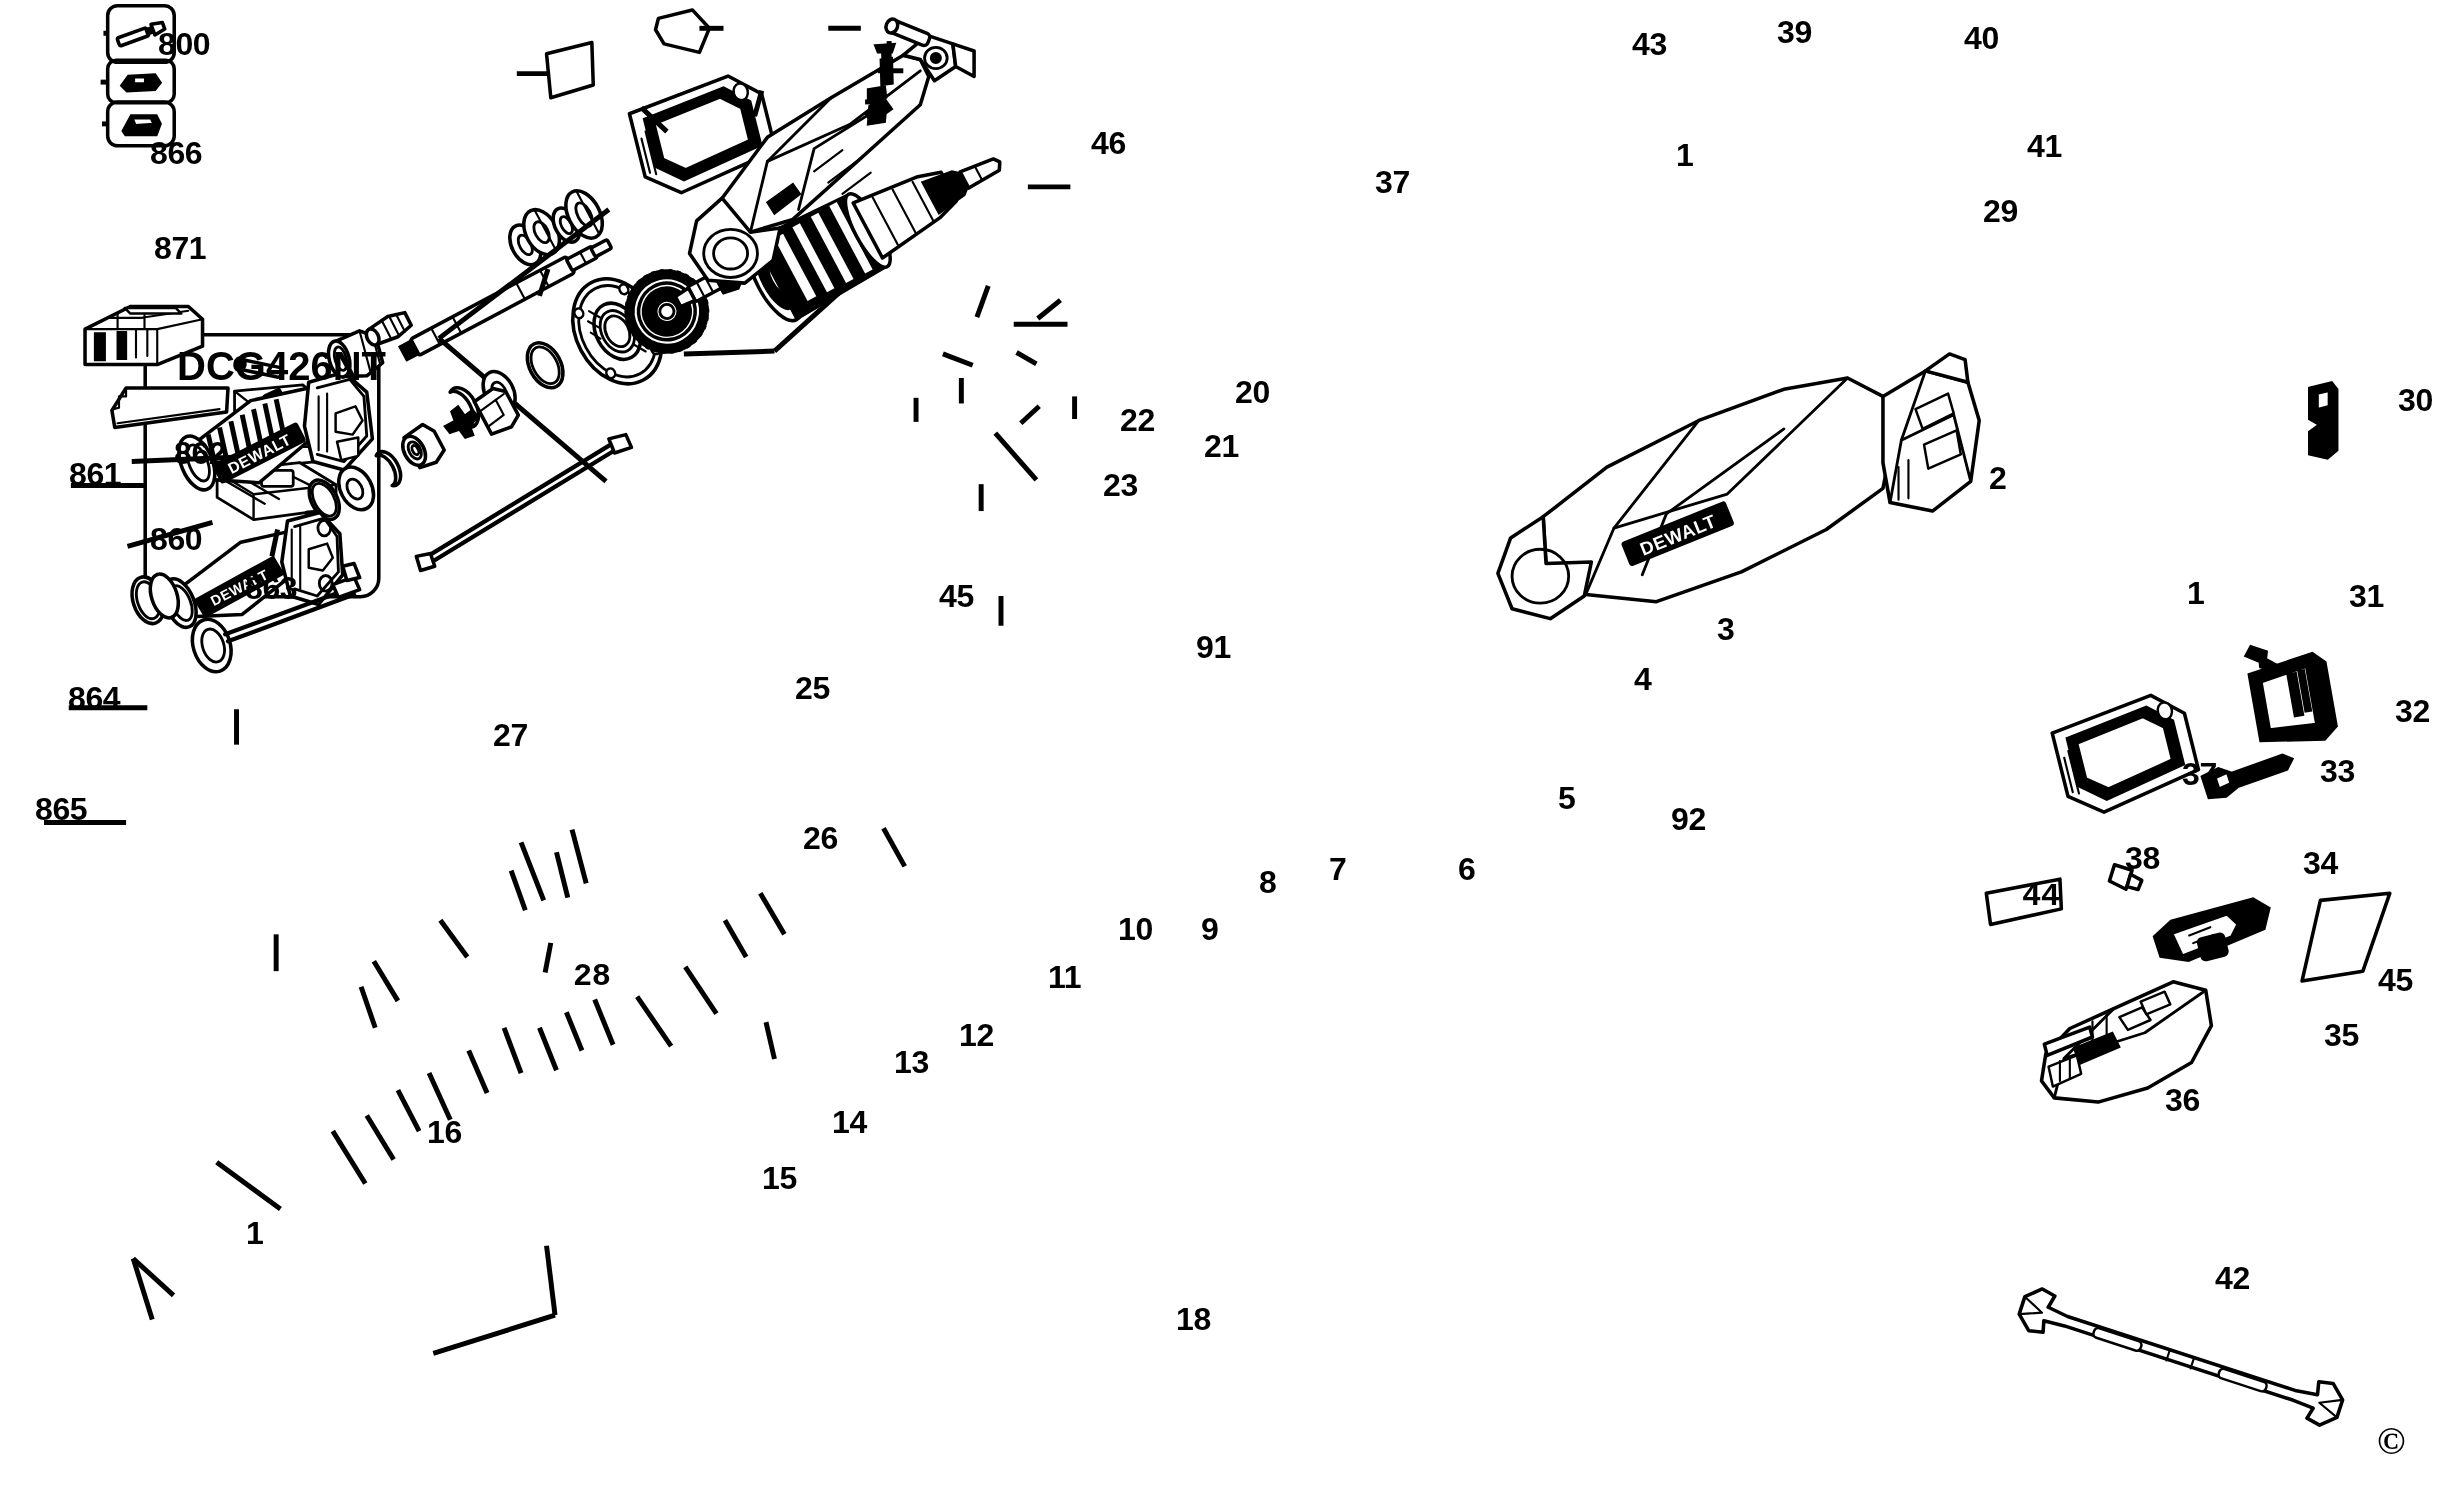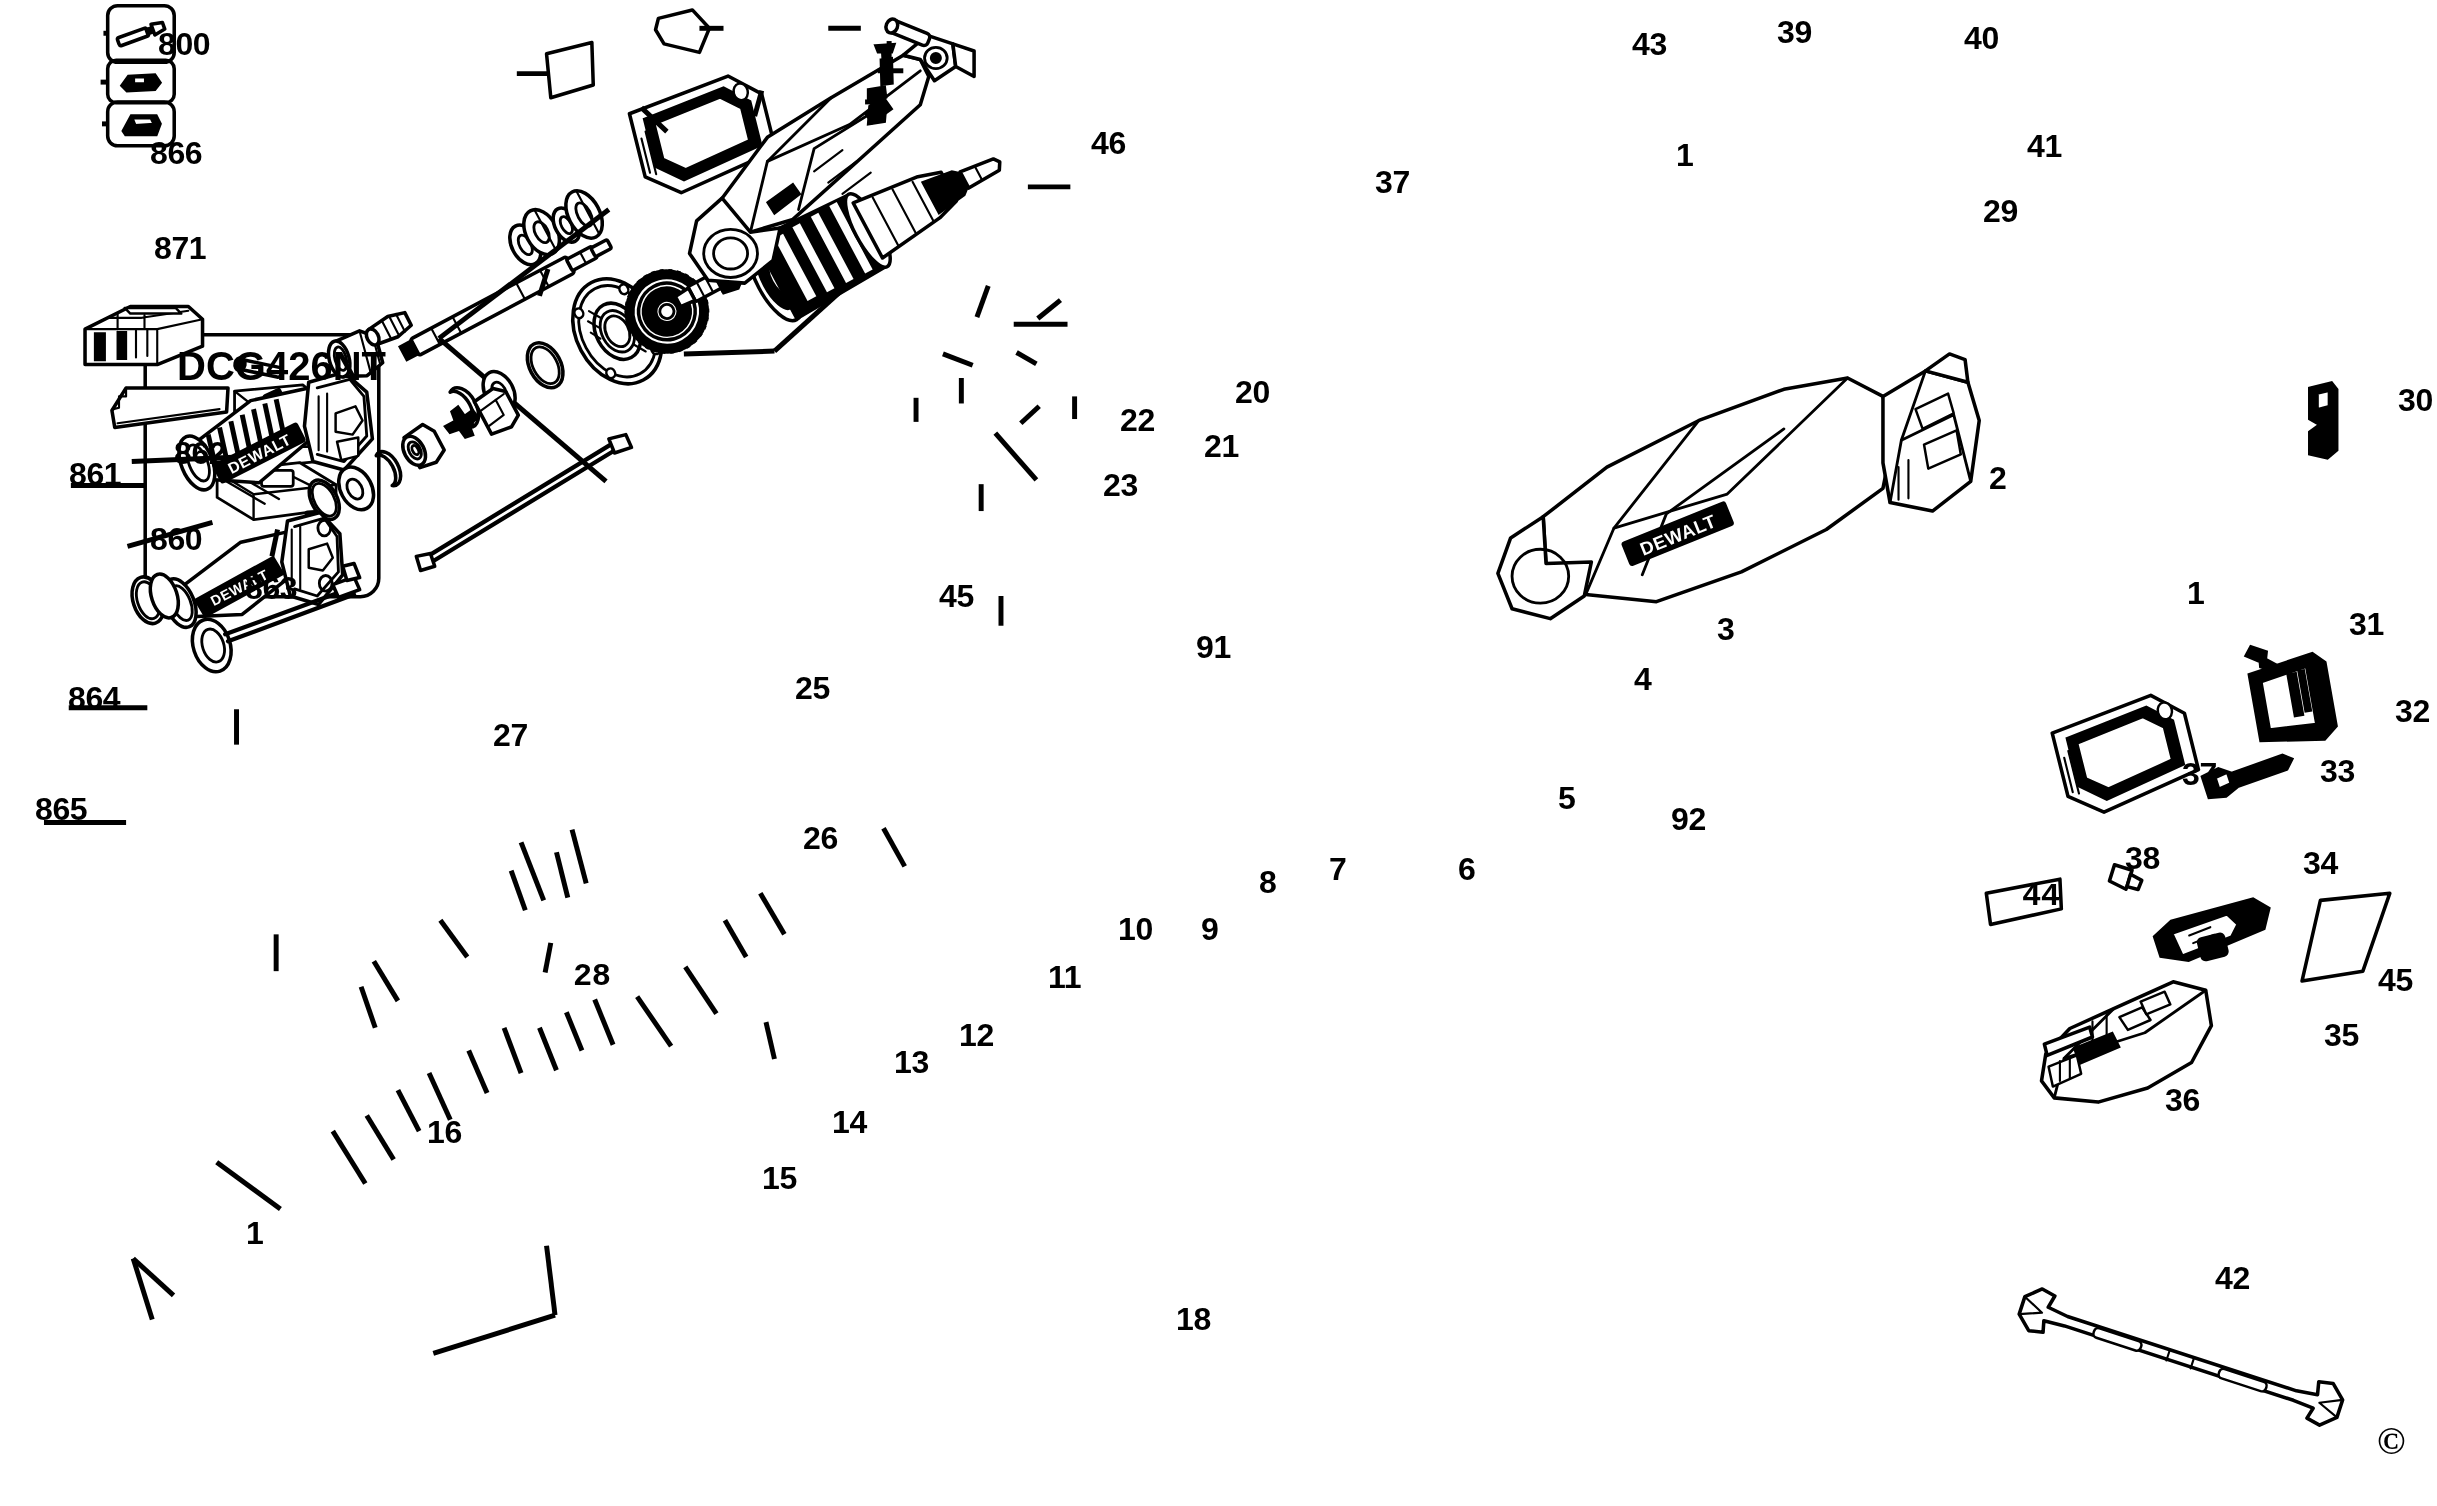--- a/index.html
+++ b/index.html
@@ -673,21 +673,21 @@
       <div class="callout c-big" style="left: 1091px; top: 127px;">46</div>
       <div class="callout c-big" style="left: 1632px; top: 28px;">43</div>
       <div class="callout c-big" style="left: 1375px; top: 166px;">37</div>
       <div class="callout c-big" style="left: 1676px; top: 139px;">1</div>
       <div class="callout c-big" style="left: 1777px; top: 15.6px;">39</div>
       <div class="callout c-big" style="left: 1964px; top: 22px;">40</div>
       <div class="callout c-big" style="left: 2027px; top: 130px;">41</div>
       <div class="callout c-big" style="left: 1983px; top: 195px;">29</div>
       <div class="callout c-big" style="left: 2398px; top: 384px;">30</div>
       <div class="callout c-big" style="left: 2187px; top: 577px;">1</div>
-      <div class="callout c-big" style="left: 2349px; top: 608px; text-align: center;">31</div>
+      <div class="callout c-big" style="left: 2349px; top: 580px; text-align: center;">31</div>
       <div class="callout c-big" style="left: 2395px; top: 695px;">32</div>
       <div class="callout c-big" style="left: 2320px; top: 755px; text-align: right;">33</div>
       <div class="callout c-big" style="left: 2182px; top: 758px;">37</div>
       <div class="callout c-big" style="left: 2125px; top: 842px;">38</div>
       <div class="callout c-big" style="left: 2022px; top: 881px; font-family: Liberation Mono, monospace;">44</div>
       <div class="callout c-big" style="left: 2303px; top: 847px;">34</div>
       <div class="callout c-big" style="left: 2378px; top: 964px;">45</div>
       <div class="callout c-big" style="left: 2324px; top: 1019px;">35</div>
       <div class="callout c-big" style="left: 2165px; top: 1084px;">36</div>
       <div class="callout c-big" style="left: 2215px; top: 1262px;">42</div>

